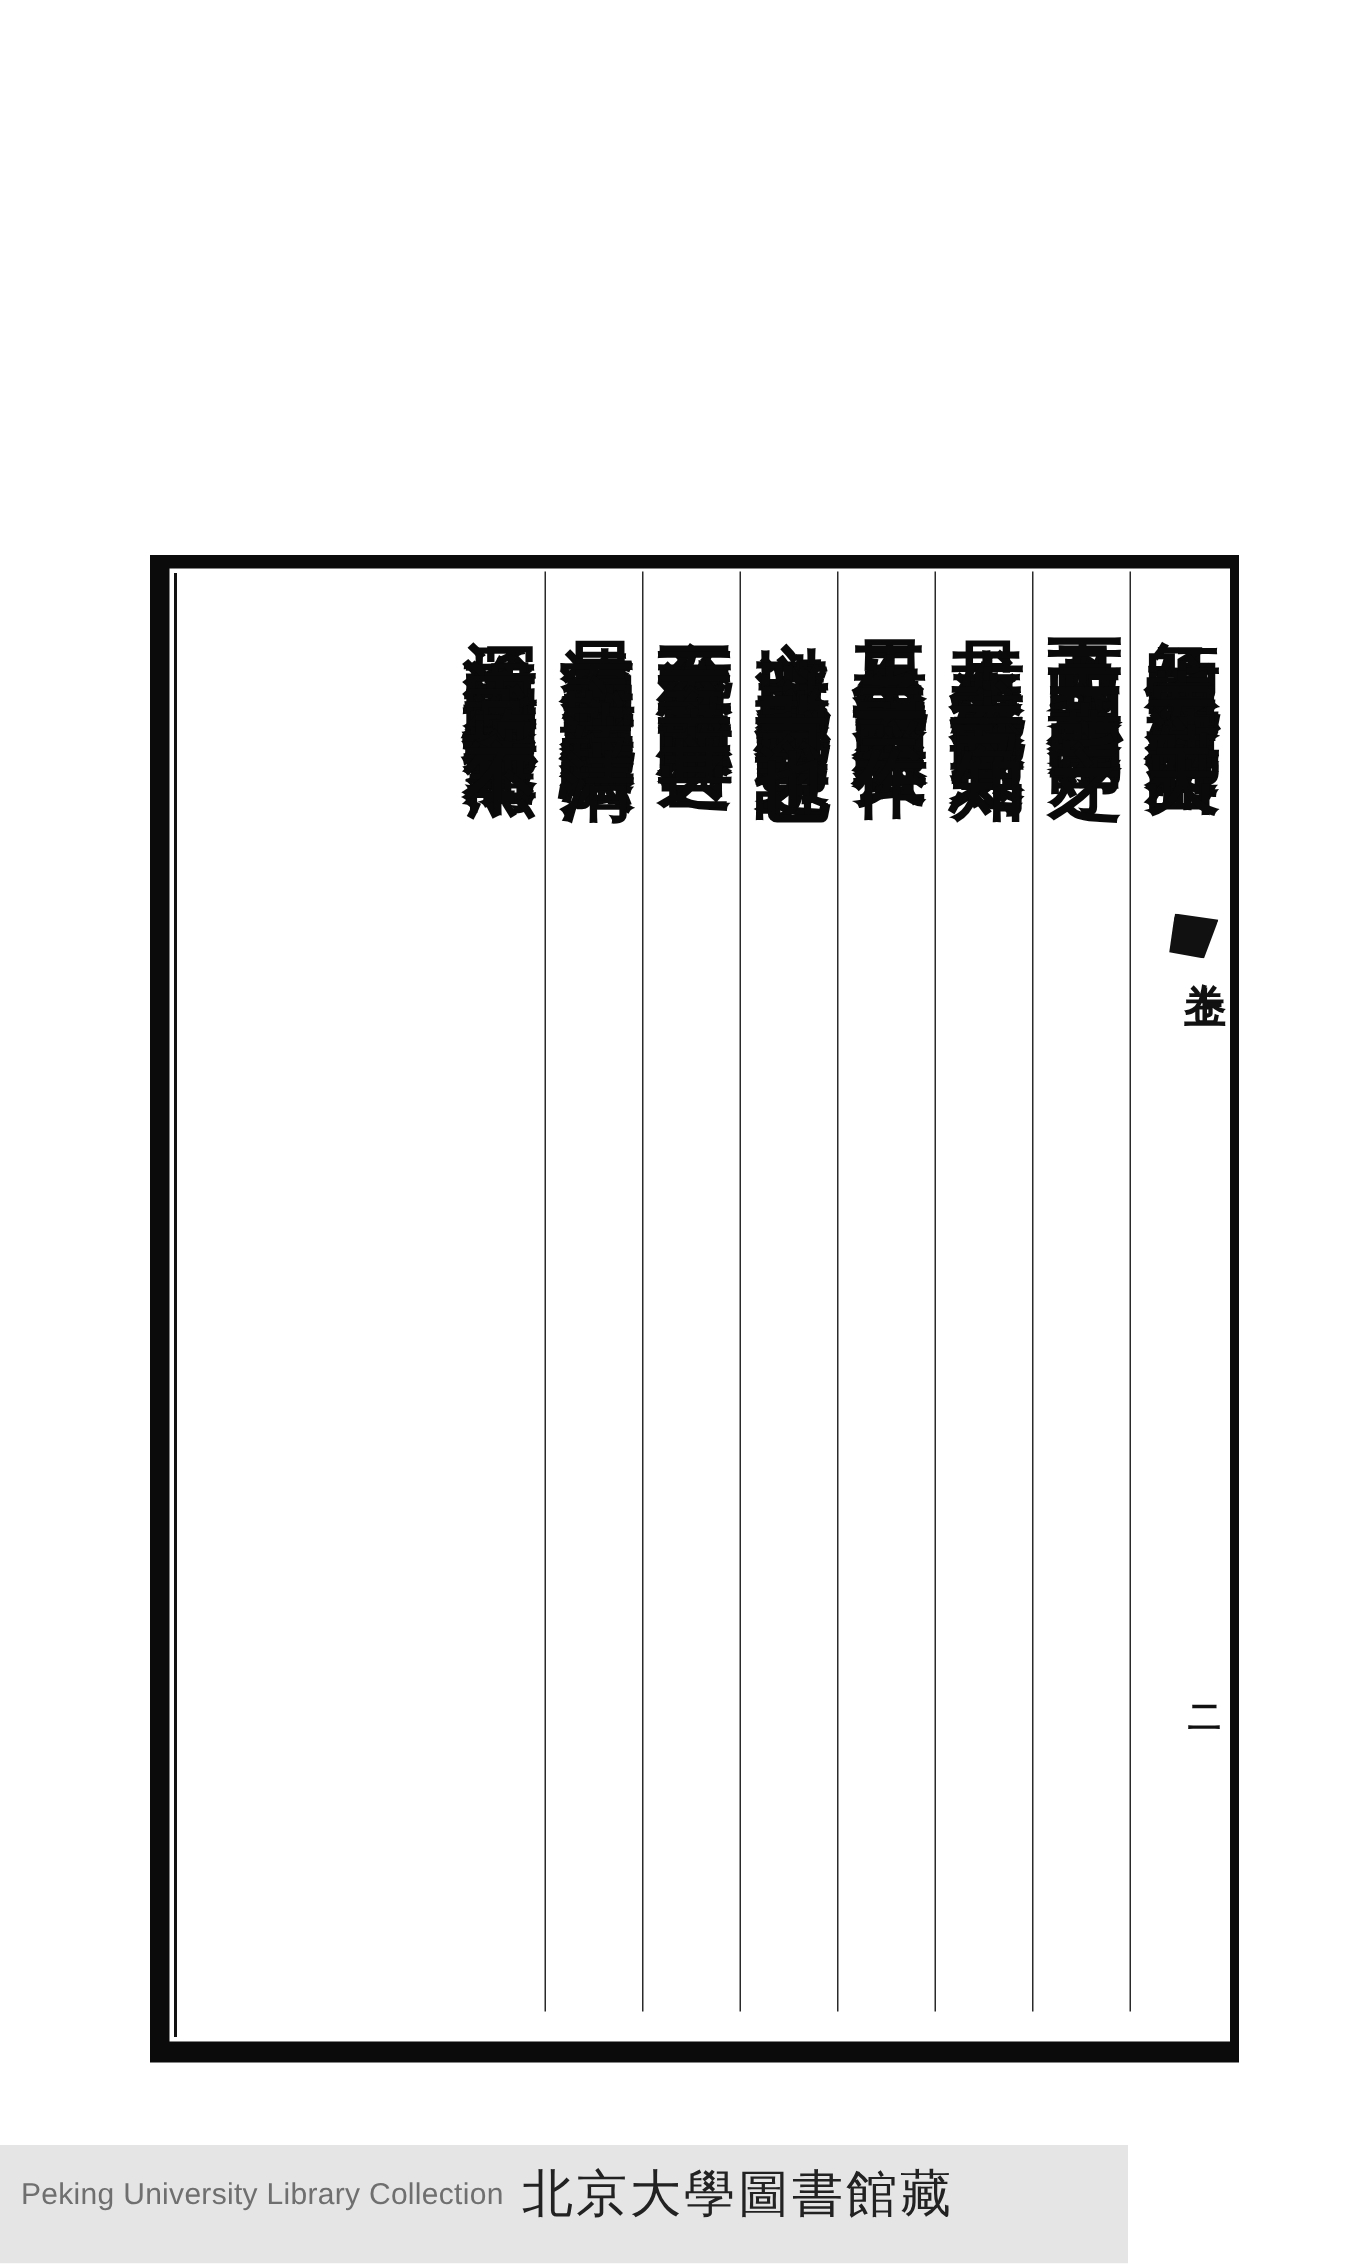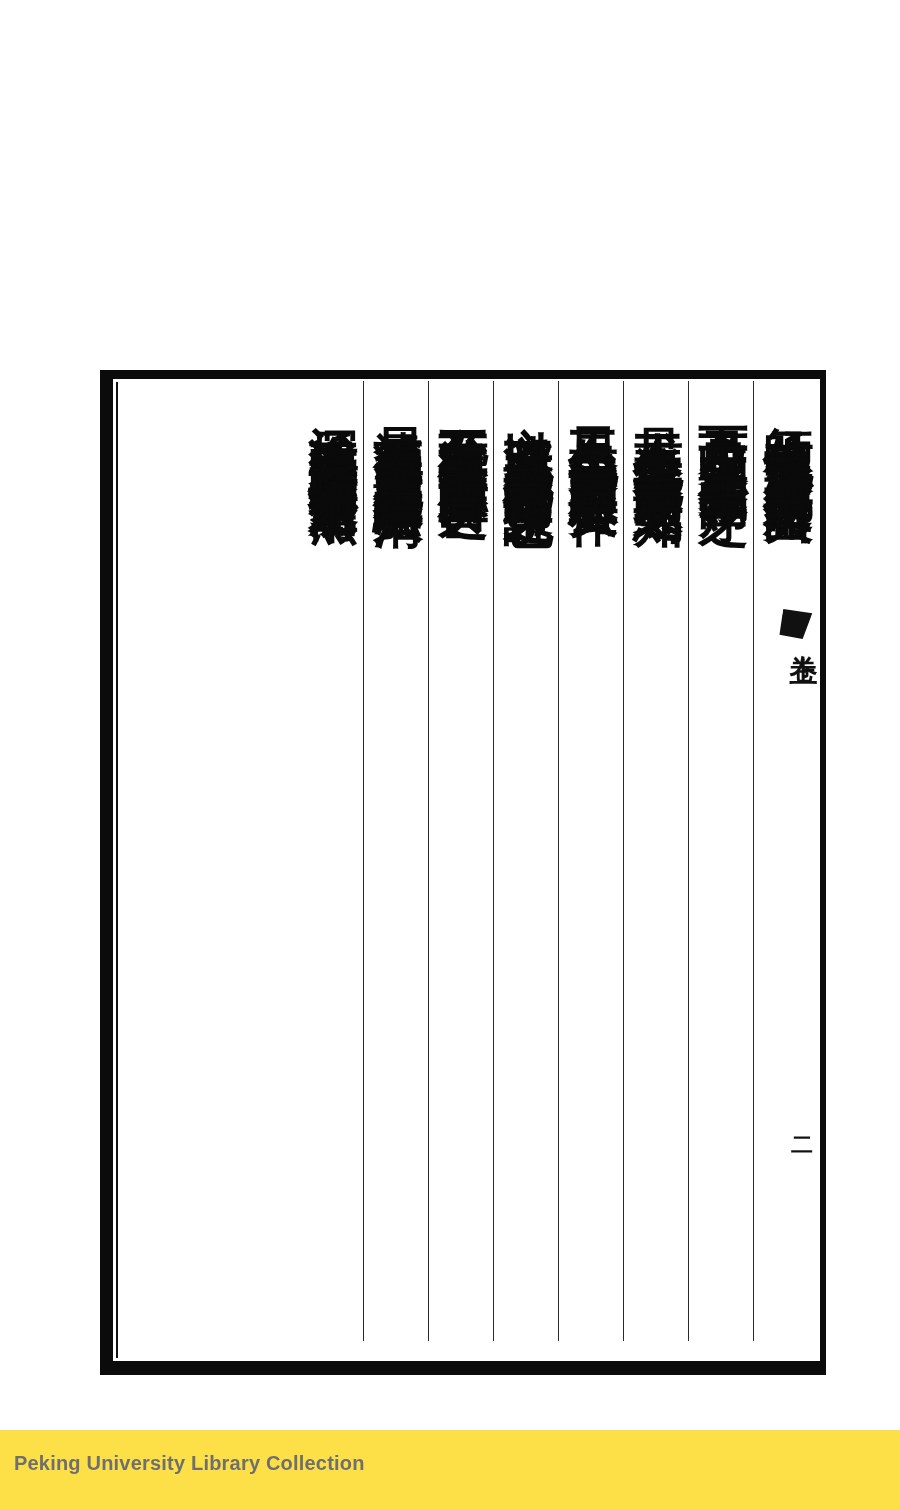--- a/index.html
+++ b/index.html
@@ -134,24 +134,23 @@
     font-weight: 700;
     font-size: 22px;
     color: #111;
   }
 
   
   #footer {
     position: absolute;
     left: 0;
     top: 1430px;
-    width: 900px;
+    width: 752px;
     height: 79px;
-    background: #fde047;
-    font-weight: bold;
+    background: #e5e5e5;
   }
   #credit-en {
     position: absolute;
     left: 14px;
     top: 22px;
     font-family: "Liberation Sans", sans-serif;
     font-size: 20px;
     color: #6f6f6f;
     letter-spacing: 0.2px;
     white-space: nowrap;
@@ -195,13 +194,14 @@
   <div id="banxin">
     <div id="banxin-mark"></div>
     <div id="banxin-text">卷上</div>
     <div id="banxin-page">二</div>
   </div>
 
 </div>
 
 <div id="footer">
   <div id="credit-en">Peking University Library Collection</div>
+  <div id="credit-zh">北京大學圖書館藏</div>
 </div>
 
 </body></html>

